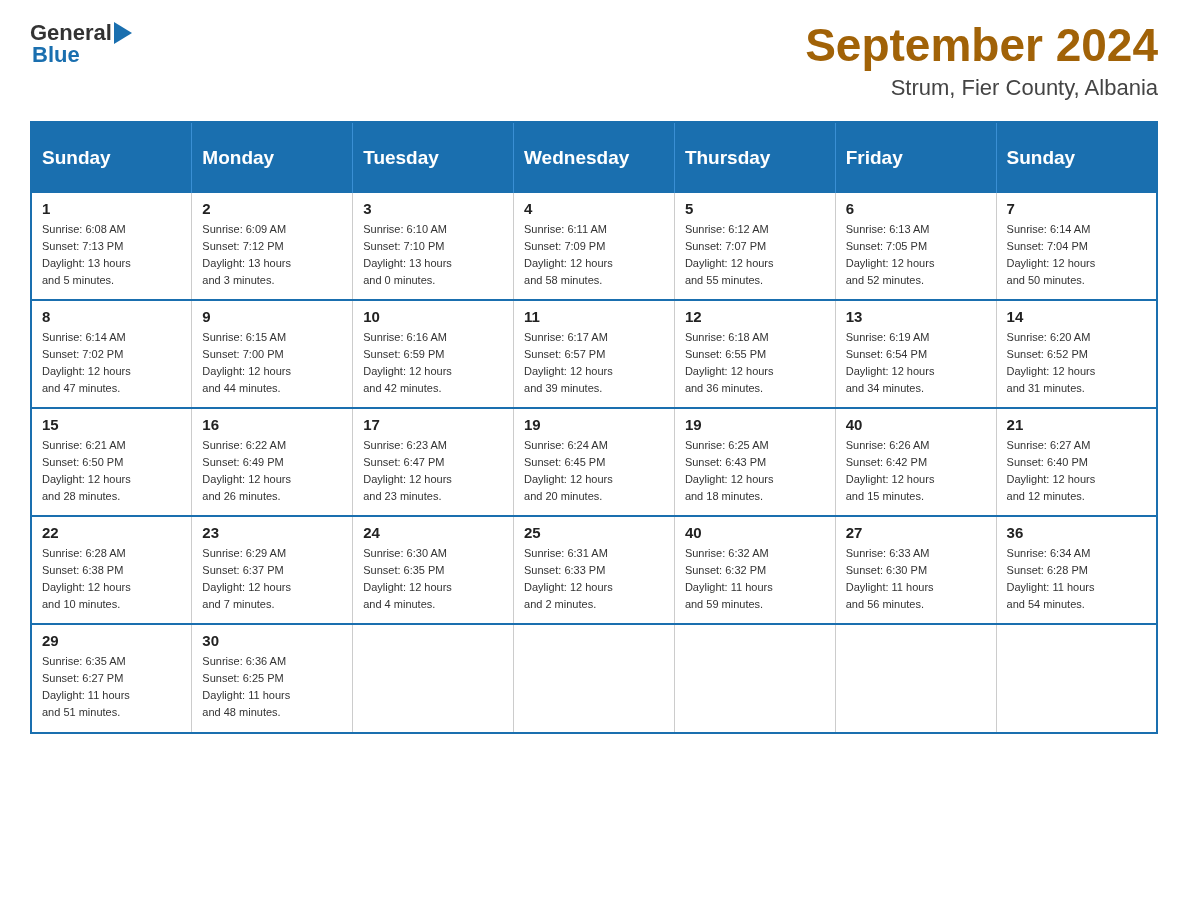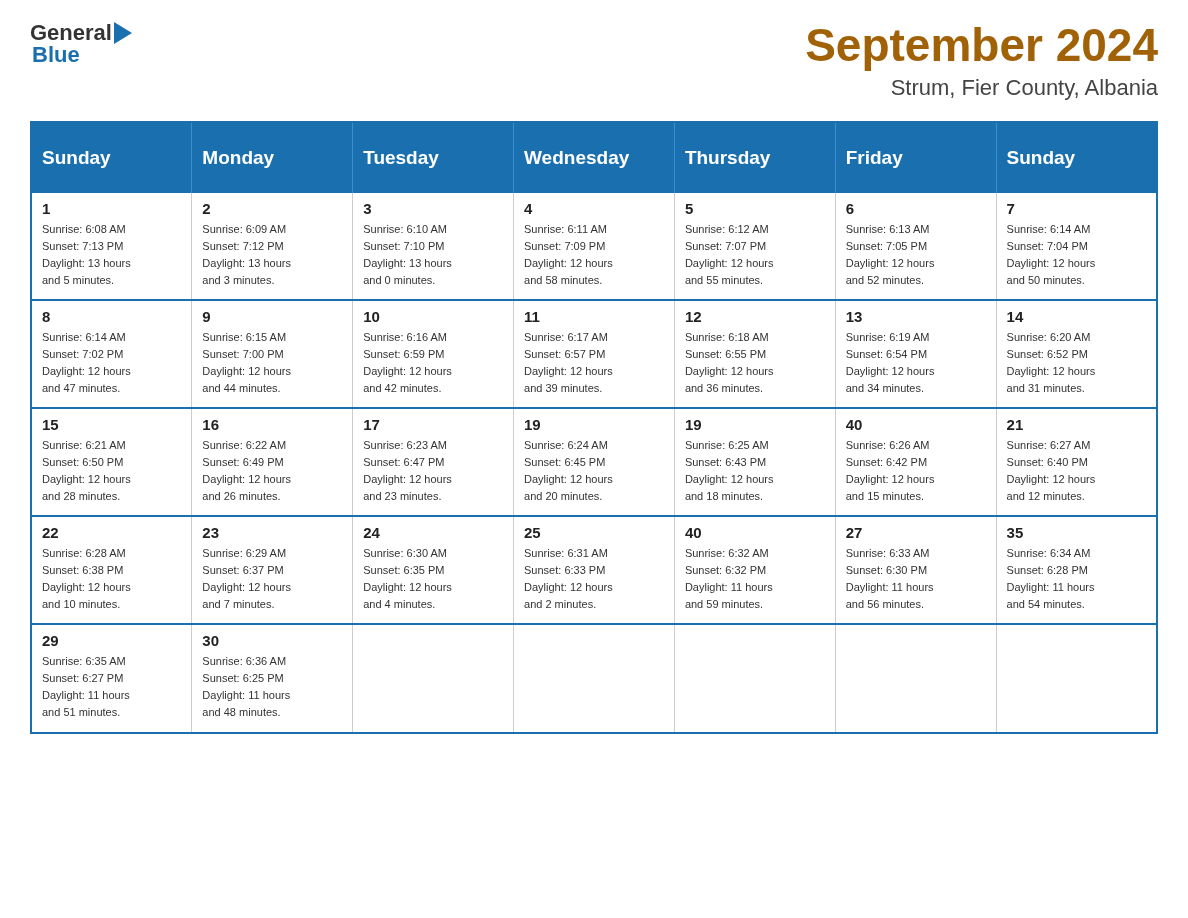--- a/index.html
+++ b/index.html
@@ -249,21 +249,21 @@
         </td>
         <td>
           <div class="day-number">40</div>
           <div class="day-info">Sunrise: 6:32 AM<br>Sunset: 6:32 PM<br>Daylight: 11 hours<br>and 59 minutes.</div>
         </td>
         <td>
           <div class="day-number">27</div>
           <div class="day-info">Sunrise: 6:33 AM<br>Sunset: 6:30 PM<br>Daylight: 11 hours<br>and 56 minutes.</div>
         </td>
         <td>
-          <div class="day-number">35</div>
+          <div class="day-number">36</div>
           <div class="day-info">Sunrise: 6:34 AM<br>Sunset: 6:28 PM<br>Daylight: 11 hours<br>and 54 minutes.</div>
         </td>
       </tr>
       <tr>
         <td>
           <div class="day-number">29</div>
           <div class="day-info">Sunrise: 6:35 AM<br>Sunset: 6:27 PM<br>Daylight: 11 hours<br>and 51 minutes.</div>
         </td>
         <td>
           <div class="day-number">30</div>

